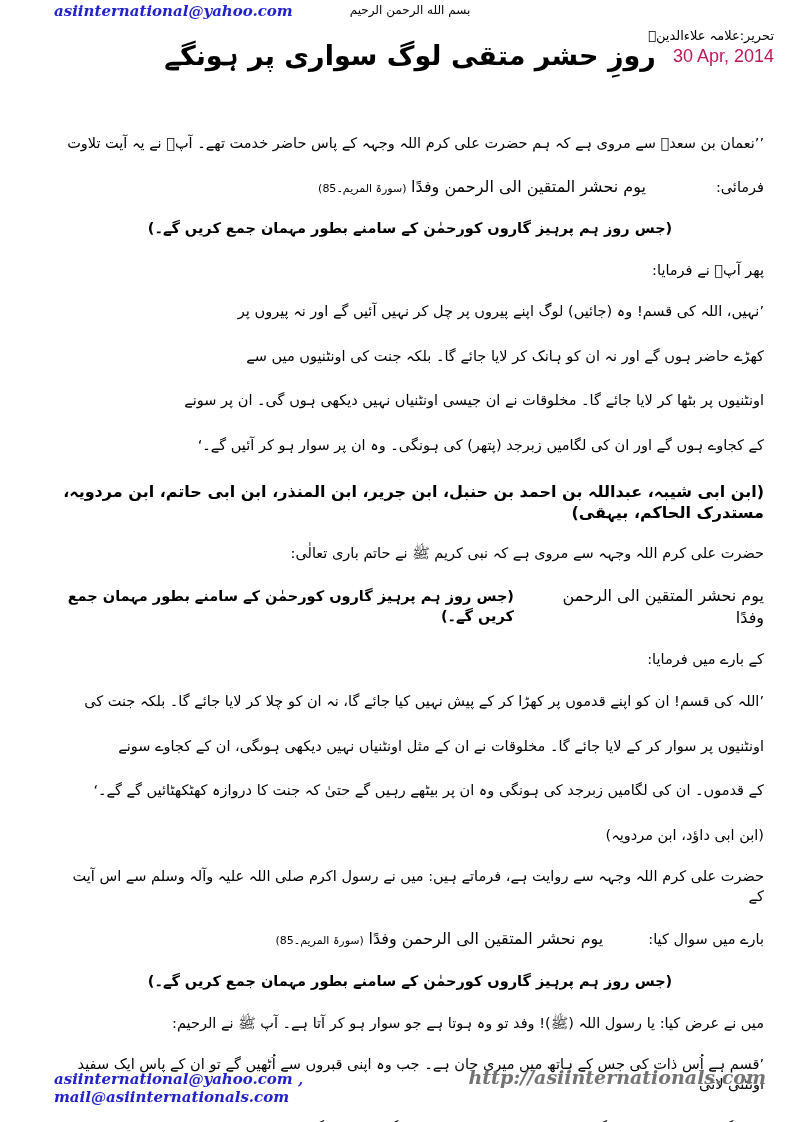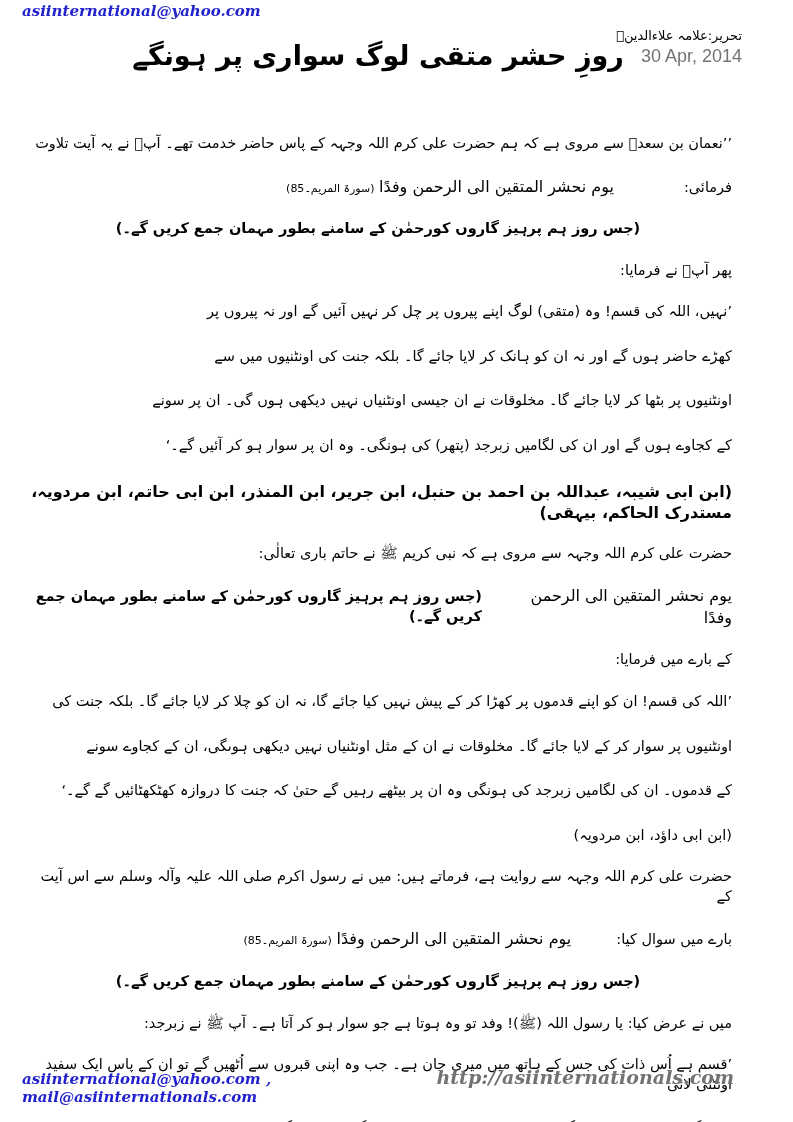--- a/index.html
+++ b/index.html
@@ -3,39 +3,40 @@
 <meta charset="utf-8">
 <style>
   html,body { margin:0; padding:0; background:#ffffff; }
   .page {
     position:relative;
     width:756px; height:1122px;
     background:#ffffff;
     color:#000;
     font-family:"DejaVu Sans", sans-serif;
     overflow:hidden;
+    margin-left:32px;
   }
   
   .header { position:relative; height:112px; }
   .email-top {
     position:absolute; left:22px; top:2px;
     font-family:"DejaVu Serif", serif;
     font-style:italic; font-weight:bold;
     font-size:15px; color:#2222cc;
     text-decoration:none; cursor:pointer;
   }
   .bismillah {
     position:absolute; left:0; right:0; top:3px;
     text-align:center; font-size:12px; direction:rtl;
   }
   .author-date { position:absolute; right:14px; top:28px; text-align:right; }
   .author { font-size:13px; direction:rtl; }
   .date {
     font-family:"Liberation Sans","DejaVu Sans",sans-serif;
-    font-size:18px; margin-top:3px; color:#737373;
+    font-size:18px; margin-top:3px; color:#be185d;
   }
   .title {
     position:absolute; left:0; right:0; top:40px; margin:0;
     text-align:center; direction:rtl;
     font-size:27px; font-weight:bold;
   }
   
   .content { direction:rtl; padding:22px 24px 0 24px; }
   .line { font-size:14.5px; line-height:1.35; text-align:right; margin-bottom:22px; }
   .center { text-align:center; }
@@ -66,20 +67,21 @@
     text-decoration:none; cursor:pointer;
   }
 </style>
 </head>
 <body>
 
 <div class="page">
 
   <div class="header">
     <a class="email-top">asiinternational@yahoo.com</a>
+    <div class="bismillah">بسم الله الرحمن الرحيم</div>
     <div class="author-date">
       <div class="author">تحریر:علامہ علاءالدینؒ</div>
       <div class="date">30 Apr, 2014</div>
     </div>
     <h1 class="title">روزِ حشر متقی لوگ سواری پر ہونگے</h1>
   </div>
 
   <div class="content">
 
     <div class="line">’’نعمان بن سعدؓ سے مروی ہے کہ ہم حضرت علی کرم اللہ وجہہ کے پاس حاضر خدمت تھے۔ آپؐ نے یہ آیت تلاوت</div>
@@ -89,21 +91,21 @@
       <span>
         <span class="arabic-verse">یوم نحشر المتقین الی الرحمن وفدًا</span>
         <span class="verse-ref">(سورۃ المریم۔85)</span>
       </span>
     </div>
 
     <div class="line center trans-bold">(جس روز ہم پرہیز گاروں کورحمٰن کے سامنے بطور مہمان جمع کریں گے۔)</div>
 
     <div class="line">پھر آپؐ نے فرمایا:</div>
 
-    <div class="line quote">’نہیں، اللہ کی قسم! وہ (متقی) لوگ اپنے پیروں پر چل کر نہیں آئیں گے اور نہ پیروں پر</div>
+    <div class="line quote">’نہیں، اللہ کی قسم! وہ (جائیں) لوگ اپنے پیروں پر چل کر نہیں آئیں گے اور نہ پیروں پر</div>
     <div class="line quote">کھڑے حاضر ہوں گے اور نہ ان کو ہانک کر لایا جائے گا۔ بلکہ جنت کی اونٹنیوں میں سے</div>
     <div class="line quote">اونٹنیوں پر بٹھا کر لایا جائے گا۔ مخلوقات نے ان جیسی اونٹنیاں نہیں دیکھی ہوں گی۔ ان پر سونے</div>
     <div class="line quote">کے کجاوے ہوں گے اور ان کی لگامیں زبرجد (پتھر) کی ہونگی۔ وہ ان پر سوار ہو کر آئیں گے۔‘</div>
 
     <div class="line sources">(ابن ابی شیبہ، عبداللہ بن احمد بن حنبل، ابن جریر، ابن المنذر، ابن ابی حاتم، ابن مردویہ، مستدرک الحاکم، بیہقی)</div>
 
     <div class="line">حضرت علی کرم اللہ وجہہ سے مروی ہے کہ نبی کریم ﷺ نے حاتم باری تعالٰی:</div>
 
     <div class="line flexline gap-md">
       <span class="arabic-verse">یوم نحشر المتقین الی الرحمن وفدًا</span>
@@ -123,21 +125,21 @@
     <div class="line flexline gap-md">
       <span>بارے میں سوال کیا:</span>
       <span>
         <span class="arabic-verse">یوم نحشر المتقین الی الرحمن وفدًا</span>
         <span class="verse-ref">(سورۃ المریم۔85)</span>
       </span>
     </div>
 
     <div class="line center trans-bold">(جس روز ہم پرہیز گاروں کورحمٰن کے سامنے بطور مہمان جمع کریں گے۔)</div>
 
-    <div class="line">میں نے عرض کیا: یا رسول اللہ (ﷺ)! وفد تو وہ ہوتا ہے جو سوار ہو کر آتا ہے۔ آپ ﷺ نے زبرجد:</div>
+    <div class="line">میں نے عرض کیا: یا رسول اللہ (ﷺ)! وفد تو وہ ہوتا ہے جو سوار ہو کر آتا ہے۔ آپ ﷺ نے الرحيم:</div>
 
     <div class="line quote">’قسم ہے اُس ذات کی جس کے ہاتھ میں میری جان ہے۔ جب وہ اپنی قبروں سے اُٹھیں گے تو ان کے پاس ایک سفید اونٹنی لائی</div>
     <div class="line quote">جائے گی۔ اس کے پَر ہوں گے اور وہ اس پر سونے کے کجاوے لگے ہوئے ہونگے حتیٰ کہ وہ جنت کے دروازے پر پہنچ جائیں گے۔</div>
 
   </div>
 
   <div class="footer">
     <div class="footer-left">
       <a>asiinternational@yahoo.com</a>
       <span>,</span>

